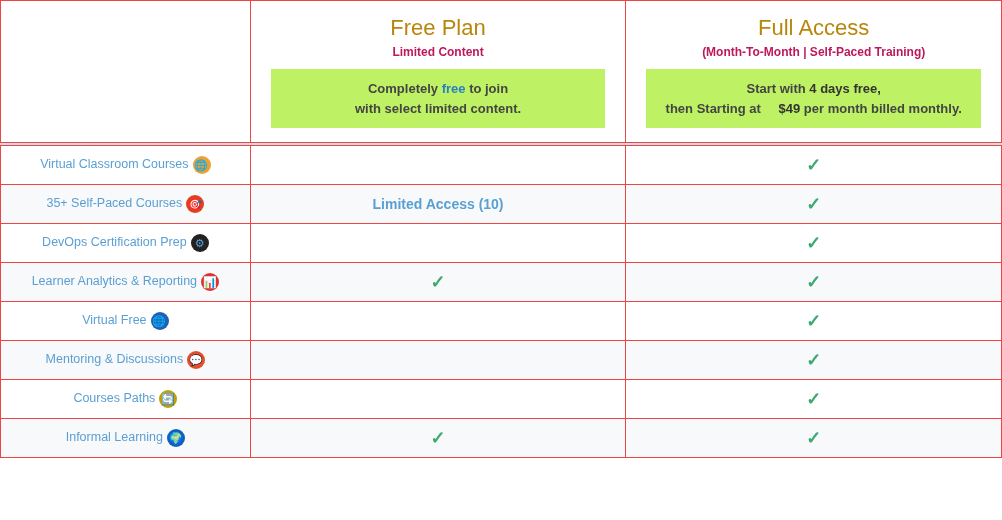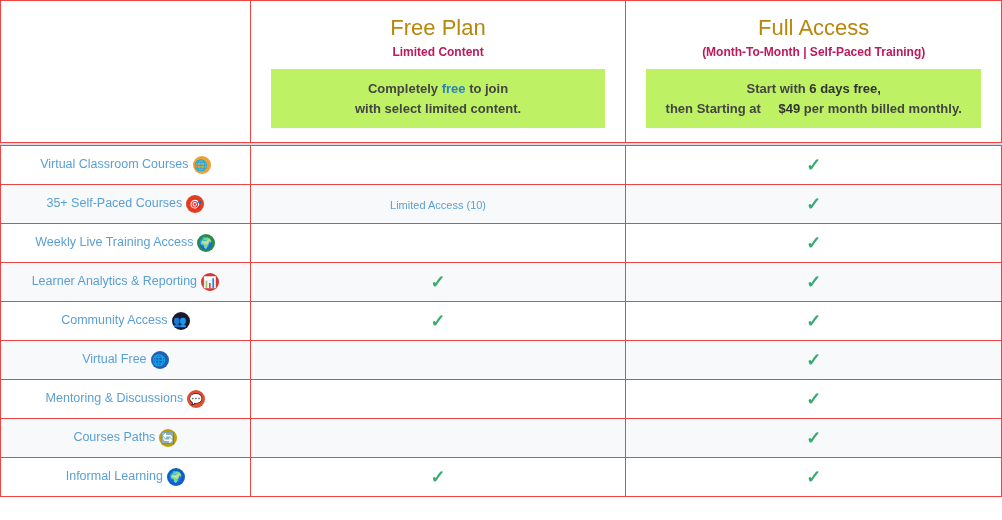--- a/index.html
+++ b/index.html
@@ -89,21 +89,22 @@
       color: #5a9fd4;
       font-size: 12.5px;
     }
     .check {
       color: #3aaa6e;
       font-size: 18px;
       font-weight: 700;
     }
     .limited-access {
       color: #5a9fd4;
-      font-size: 11px;
+      font-size: 14px;
+      font-weight: bold;
     }
     
     .feature-icon {
       display: inline-block;
       width: 18px;
       height: 18px;
       border-radius: 50%;
       vertical-align: middle;
       margin-left: 4px;
       font-size: 11px;
@@ -127,52 +128,47 @@
         <div class="plan-title">Free Plan</div>
         <div class="plan-subtitle">Limited Content</div>
         <div class="plan-highlight">
           Completely <span class="free-text">free</span> to join<br>with select limited content.
         </div>
       </th>
       <th>
         <div class="plan-title full">Full Access</div>
         <div class="plan-subtitle">(Month-To-Month | Self-Paced Training)</div>
         <div class="plan-highlight">
-          Start with <b>6 days free,</b><br>
+          Start with <b>4 days free,</b><br>
           then Starting at <span class="price-text"><b>$49</b></span> per month billed monthly.
         </div>
       </th>
     </tr>
     <tr>
       <td colspan="3" style="height:3px; background:#d0dce8; padding:0; border:none;"></td>
     </tr>
   </thead>
   <tbody id="features-body">
   <tr class="feature-row">
         <td class="feature-name"><span>Virtual Classroom Courses</span><span class="feature-icon" style="background: rgb(240, 160, 48);">🌐</span></td>
         <td></td>
         <td><span class="check">✓</span></td>
       </tr>
       <tr class="feature-row">
         <td class="feature-name"><span>35+ Self-Paced Courses</span><span class="feature-icon" style="background: rgb(224, 64, 32);">🎯</span></td>
         <td><span class="limited-access">Limited Access (10)</span></td>
         <td><span class="check">✓</span></td>
       </tr>
       <tr class="feature-row">
-        <td class="feature-name"><span>Weekly Live Training Access</span><span class="feature-icon" style="background: rgb(42, 138, 74);">🌍</span></td>
+        <td class="feature-name"><span>DevOps Certification Prep</span><span class="feature-icon" style="background: rgb(34, 34, 34);">⚙</span></td>
         <td></td>
         <td><span class="check">✓</span></td>
       </tr>
       <tr class="feature-row">
         <td class="feature-name"><span>Learner Analytics &amp; Reporting</span><span class="feature-icon" style="background: rgb(224, 48, 48);">📊</span></td>
-        <td><span class="check">✓</span></td>
-        <td><span class="check">✓</span></td>
-      </tr>
-      <tr class="feature-row">
-        <td class="feature-name"><span>Community Access</span><span class="feature-icon" style="background: rgb(26, 26, 46);">👥</span></td>
         <td><span class="check">✓</span></td>
         <td><span class="check">✓</span></td>
       </tr>
       <tr class="feature-row">
         <td class="feature-name"><span>Virtual Free</span><span class="feature-icon" style="background: rgb(32, 96, 176);">🌐</span></td>
         <td></td>
         <td><span class="check">✓</span></td>
       </tr>
       <tr class="feature-row">
         <td class="feature-name"><span>Mentoring &amp; Discussions</span><span class="feature-icon" style="background: rgb(224, 80, 48);">💬</span></td>

